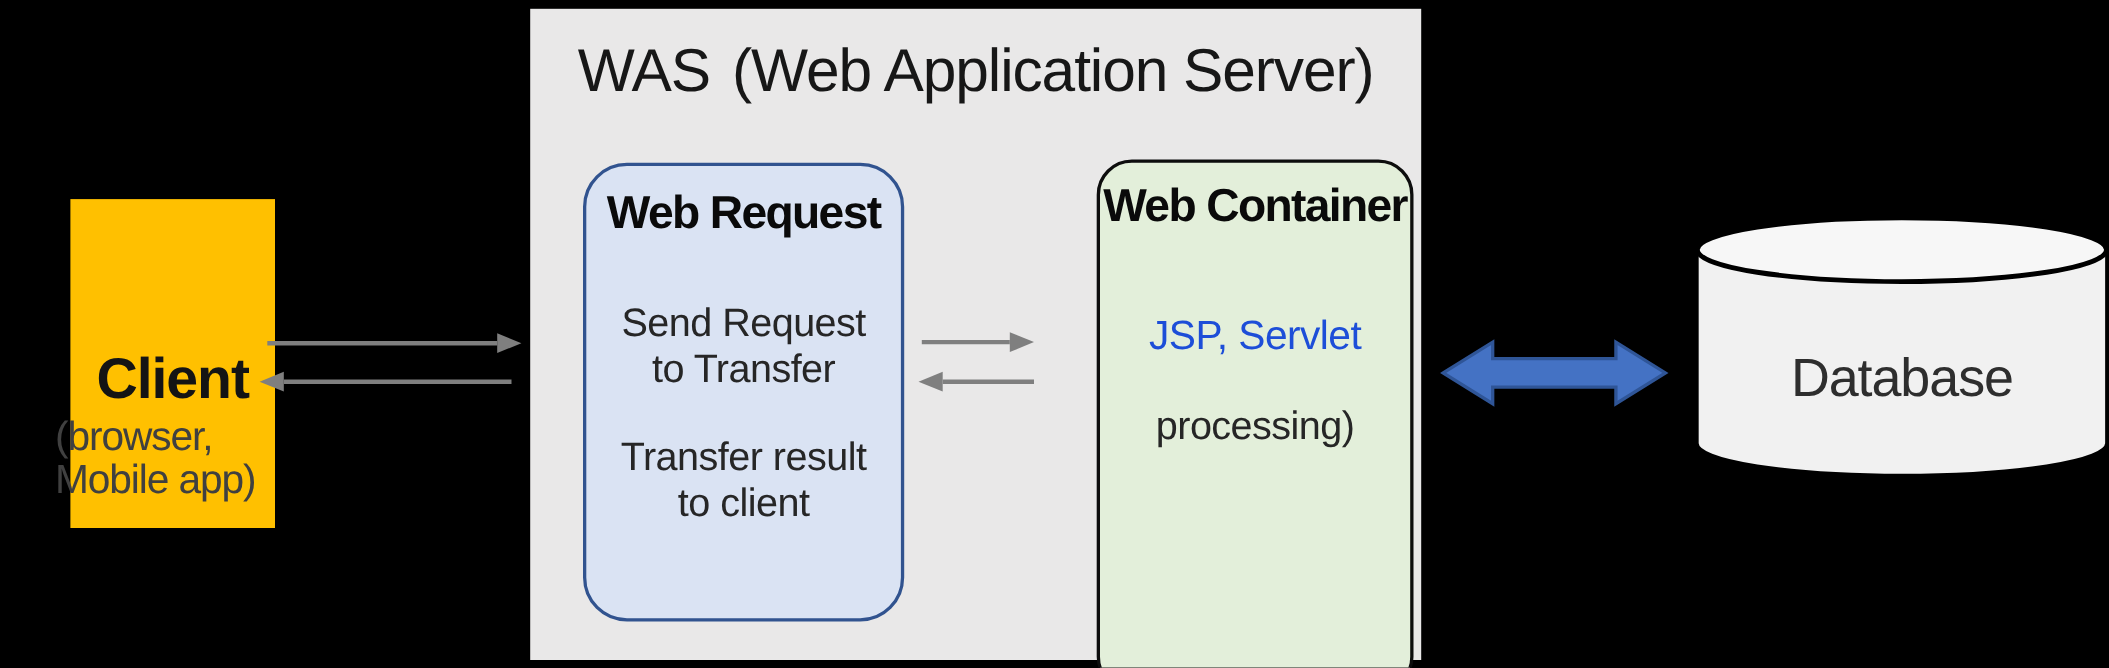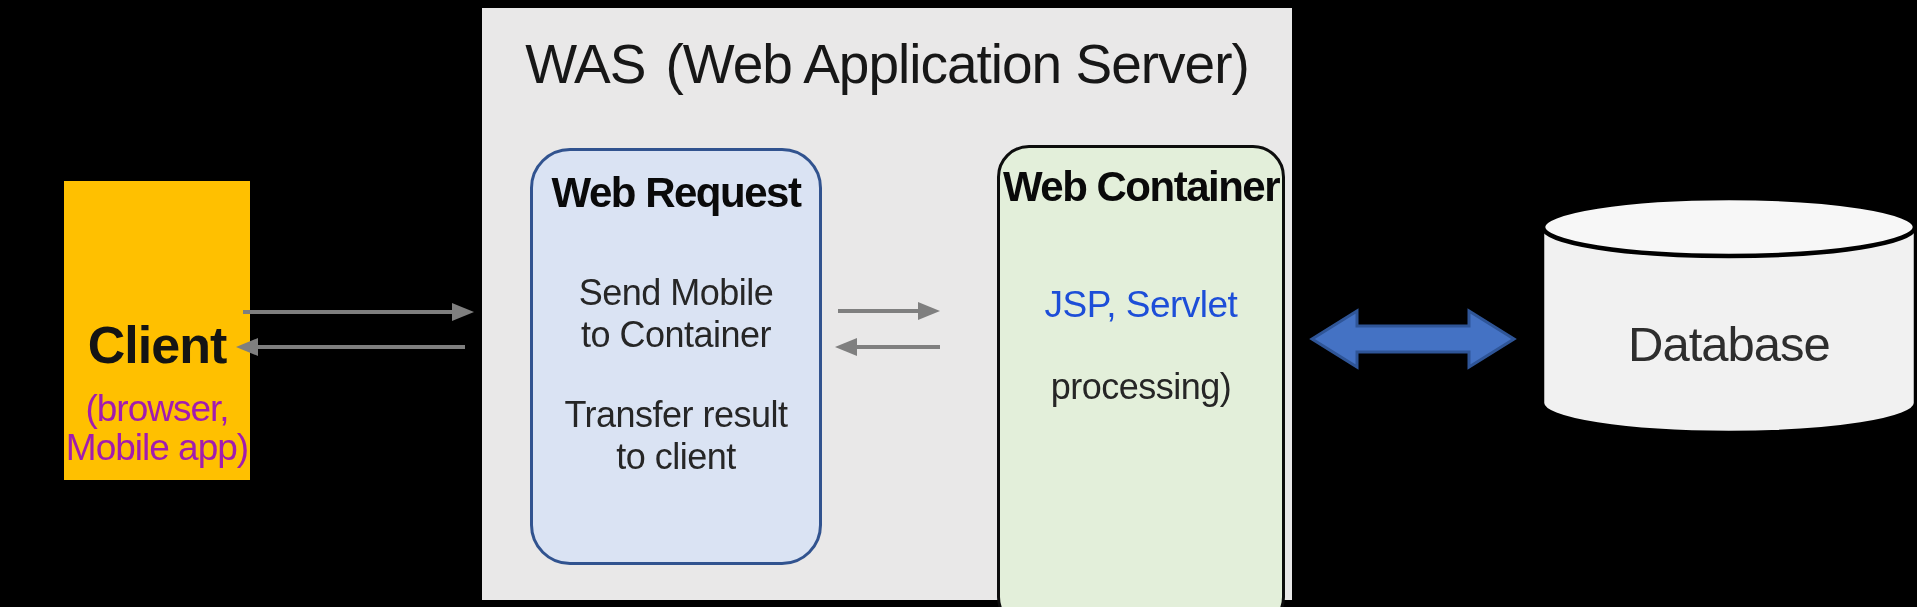--- a/index.html
+++ b/index.html
@@ -28,24 +28,23 @@
     left: 0; right: 0; top: 136px;
     text-align: center;
     font-size: 52px;
     font-weight: 700;
     letter-spacing: -1px;
     color: #141414;
     line-height: 56px;
   }
   .client-sub {
     position: absolute;
-    left: -14px; right: -14px; top: 208px;
-    text-align: center;
+    left: -14px; right: -14px; top: 196px;
     font-size: 37px;
-    color: #a21caf;
+    color: #404040;
     line-height: 39px;
     letter-spacing: -1px;
   }
   
   .was-box {
     position: absolute;
     left: 482px; top: 8px;
     width: 810px; height: 592px;
     background: #E9E8E8;
   }
@@ -138,22 +137,22 @@
   </div>
 
   <div class="was-box">
     <div class="was-title">
       <span class="bold">WAS</span><span class="rest">(Web Application Server)</span>
     </div>
 
     <div class="web-server-box">
       <div class="inner-title ws-title">Web Request</div>
       <div class="inner-body ws-body1">
-        <div>Send Mobile</div>
-        <div>to Container</div>
+        <div>Send Request</div>
+        <div>to Transfer</div>
       </div>
       <div class="inner-body ws-body2">
         <div>Transfer result</div>
         <div>to client</div>
       </div>
     </div>
 
     <div class="web-container-box">
       <div class="inner-title wc-title">Web Container</div>
       <div class="inner-body wc-jsp">JSP, Servlet</div>

